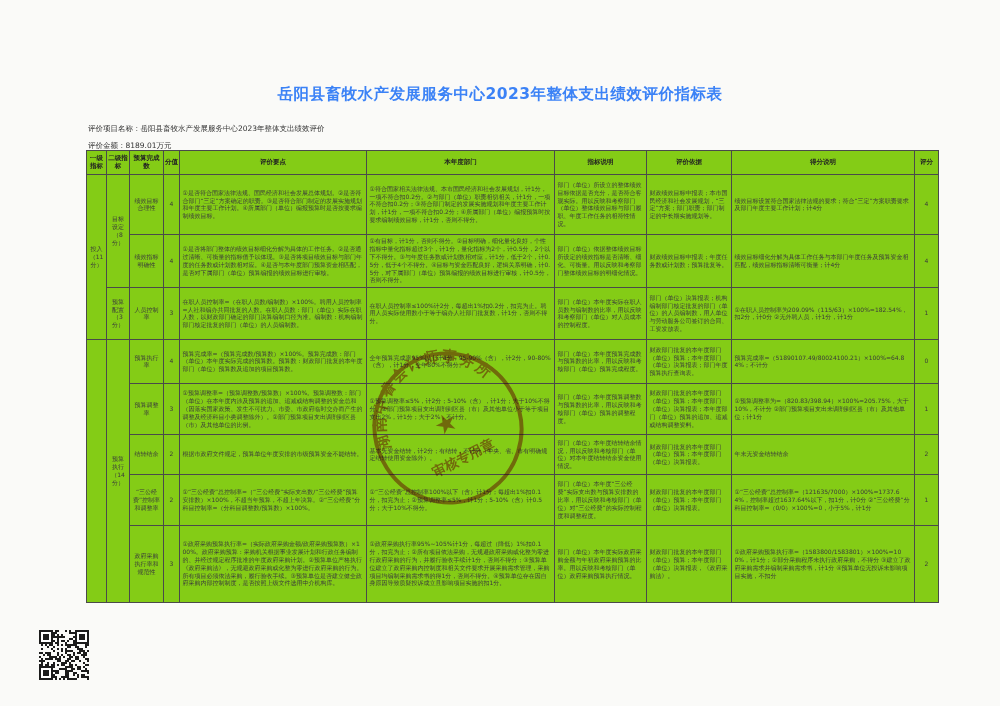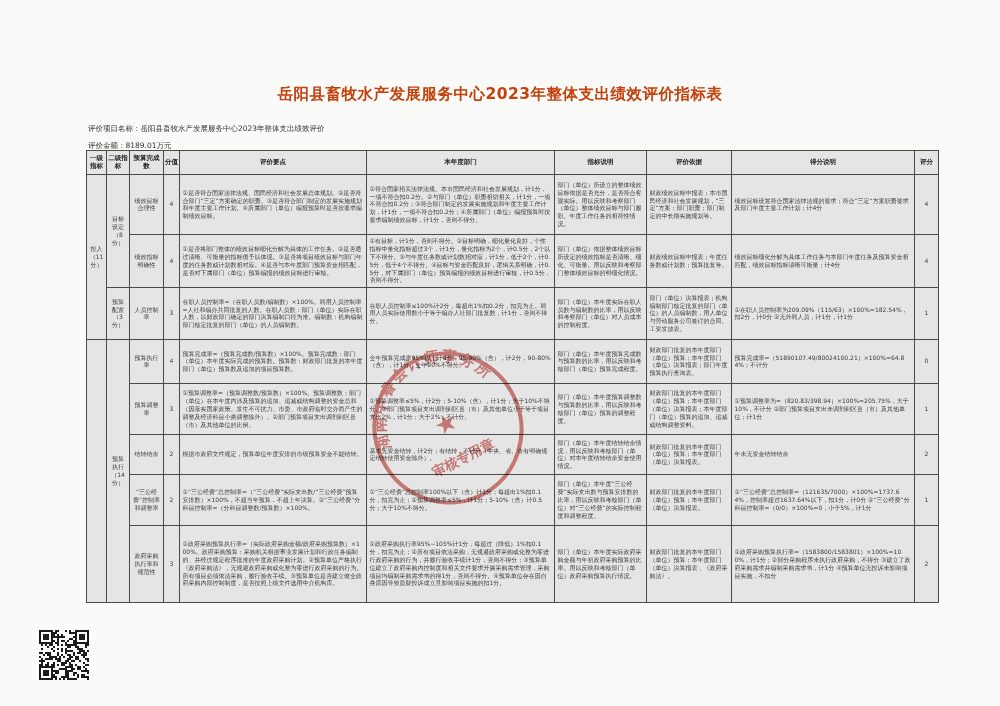--- a/index.html
+++ b/index.html
@@ -5,32 +5,32 @@
   html,body{margin:0;padding:0;}
   body{
     width:1000px;height:706px;position:relative;overflow:hidden;
     background:#fafaf8;
     font-family:"DejaVu Sans","Liberation Sans",sans-serif;
     color:#3b3b3b;
     -webkit-font-smoothing:antialiased;
   }
   .page-title{
     position:absolute;top:84px;left:0;width:1000px;
-    text-align:center;font-size:15.5px;font-weight:bold;color:#c2410c;
+    text-align:center;font-size:15.5px;font-weight:bold;color:#3b82f6;
     letter-spacing:.5px;
   }
   .meta-line{
     position:absolute;left:88px;font-size:7.5px;font-weight:normal;color:#333;
   }
   #meta1{top:124px;}
   #meta2{top:141px;}
   table.idx{
     position:absolute;left:86px;top:150px;width:852px;
     border-collapse:collapse;table-layout:fixed;
-    background:#e5e5e5;
+    background:#84cc16;
   }
   table.idx th,table.idx td{
     border:1px solid #4a4a4a;
     font-size:6px;line-height:1.3;
     padding:2px 2.5px;vertical-align:middle;
     word-break:break-all;overflow:hidden;
     color:#3b3b3b;
   }
   table.idx th{font-size:6.5px;font-weight:bold;text-align:center;padding:3px 1px;color:#222;}
   td.c{text-align:center;}

